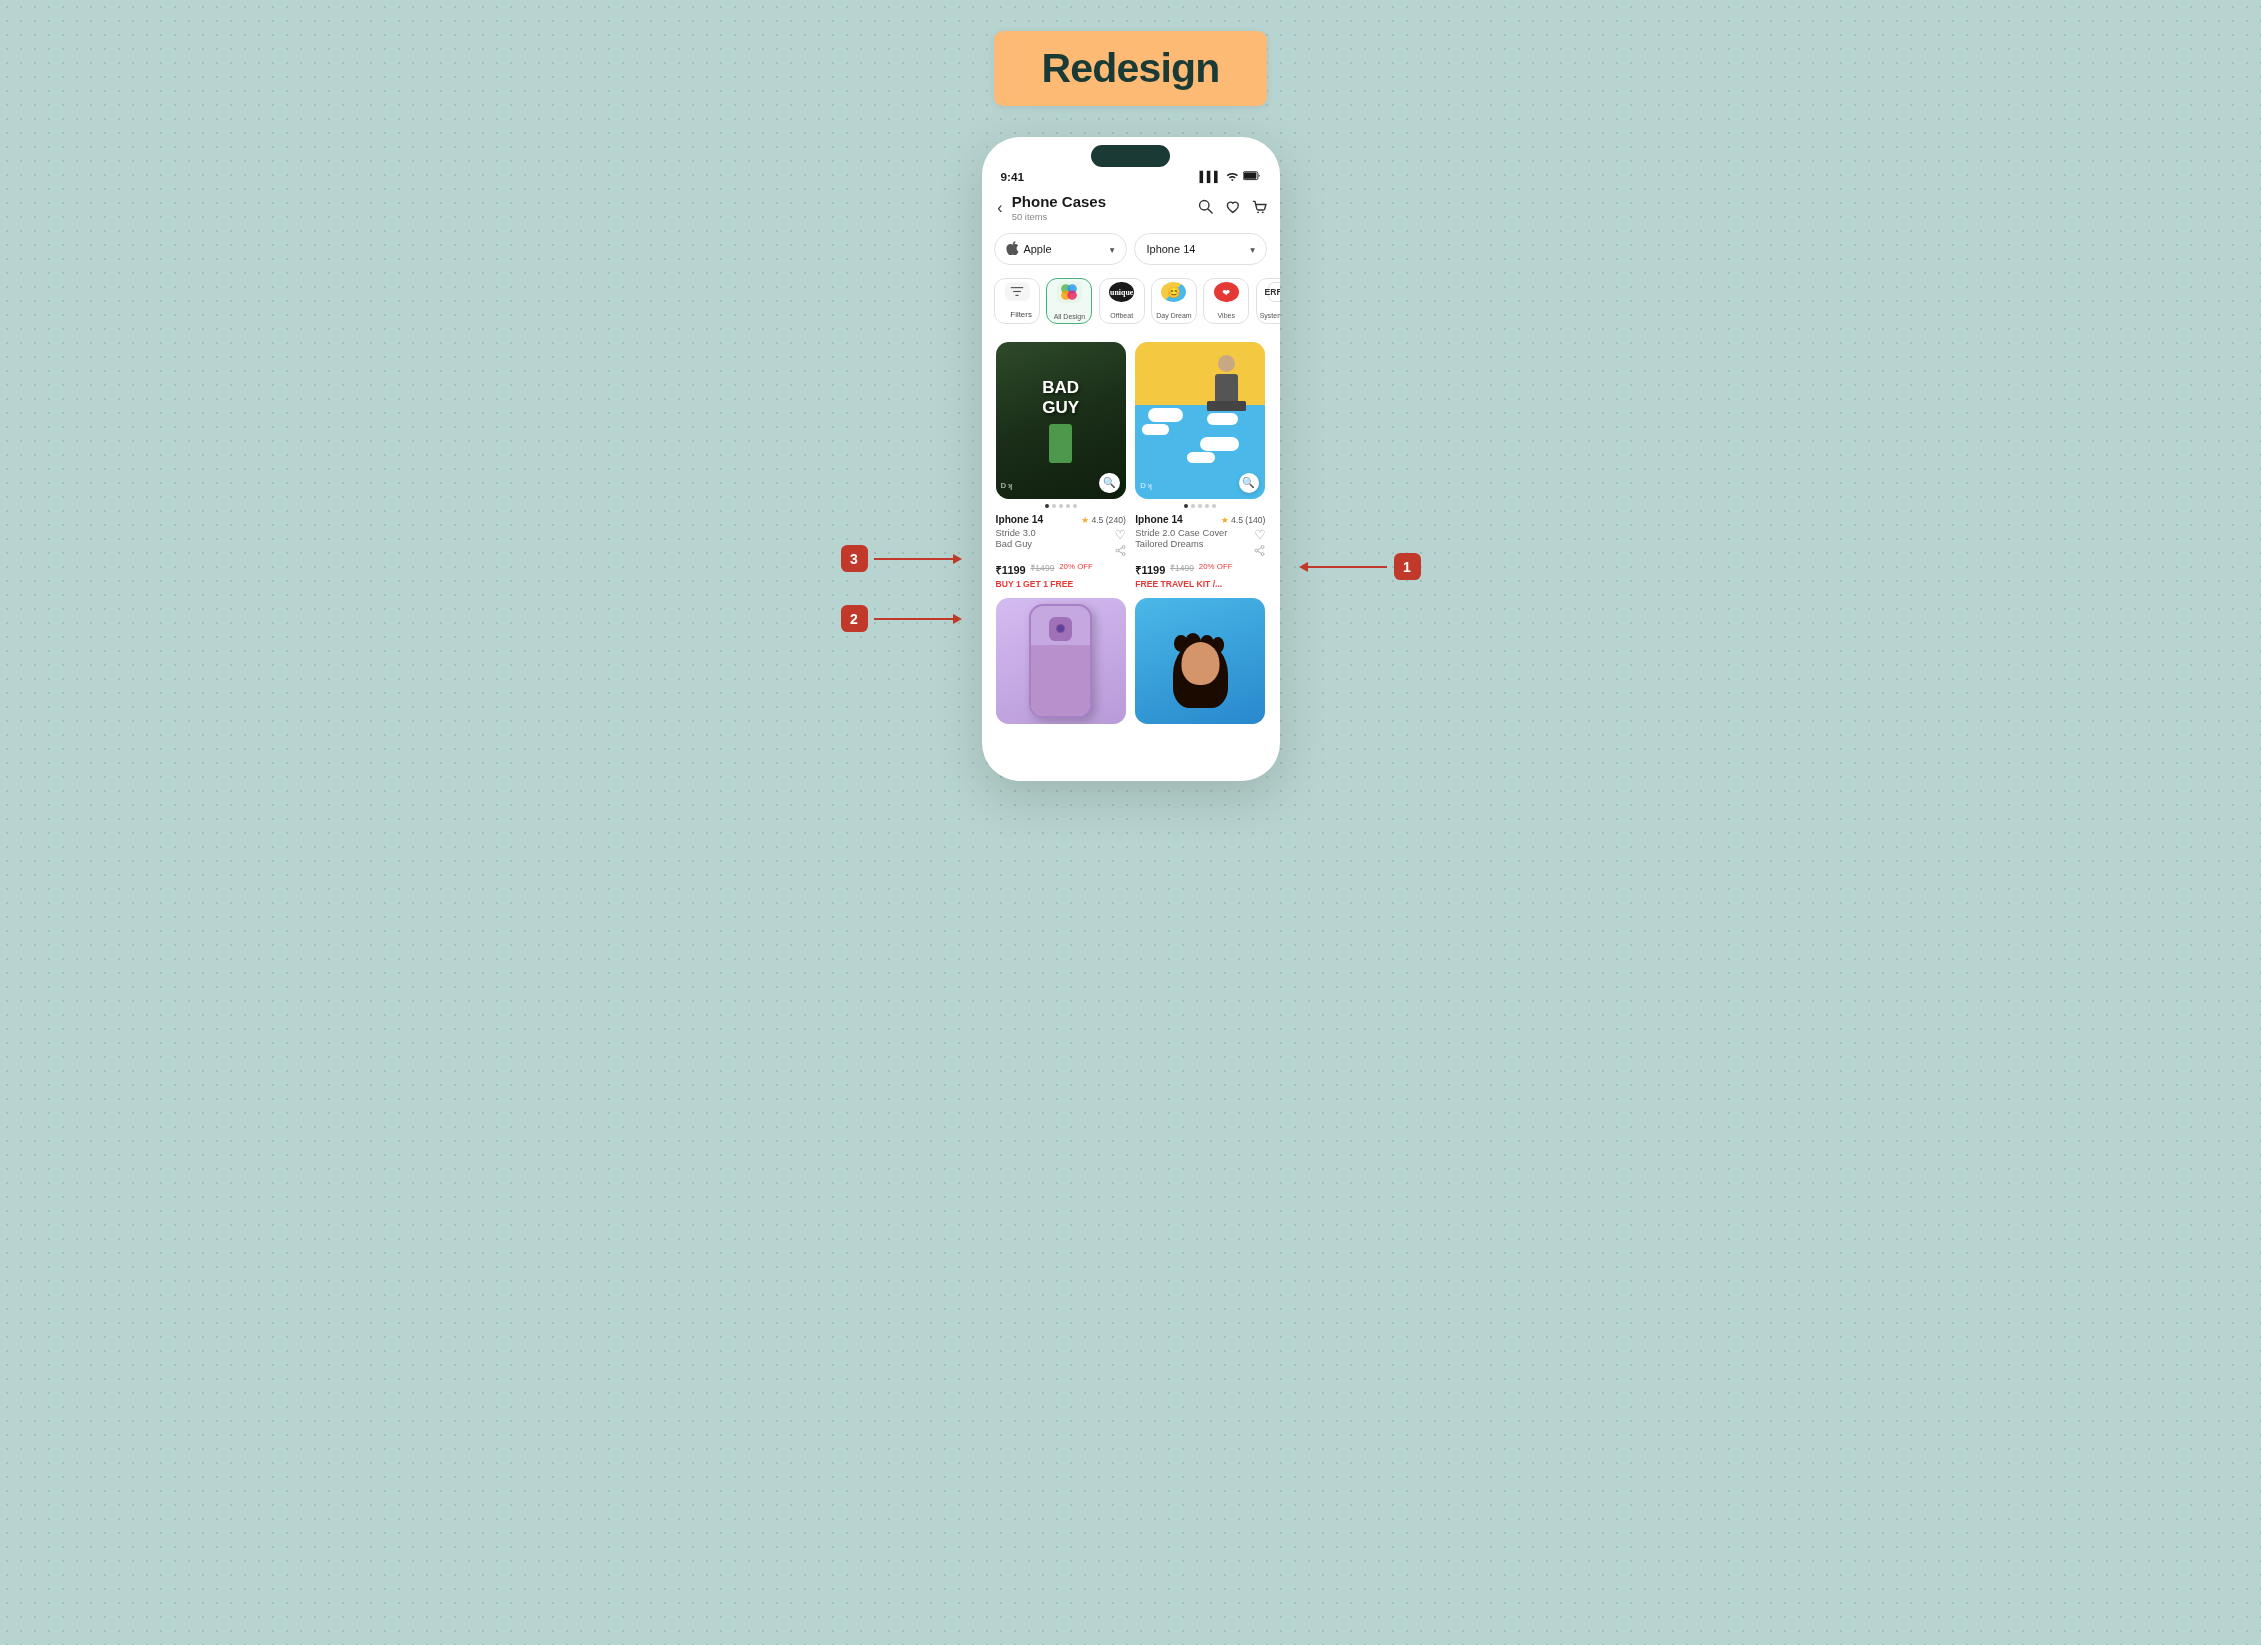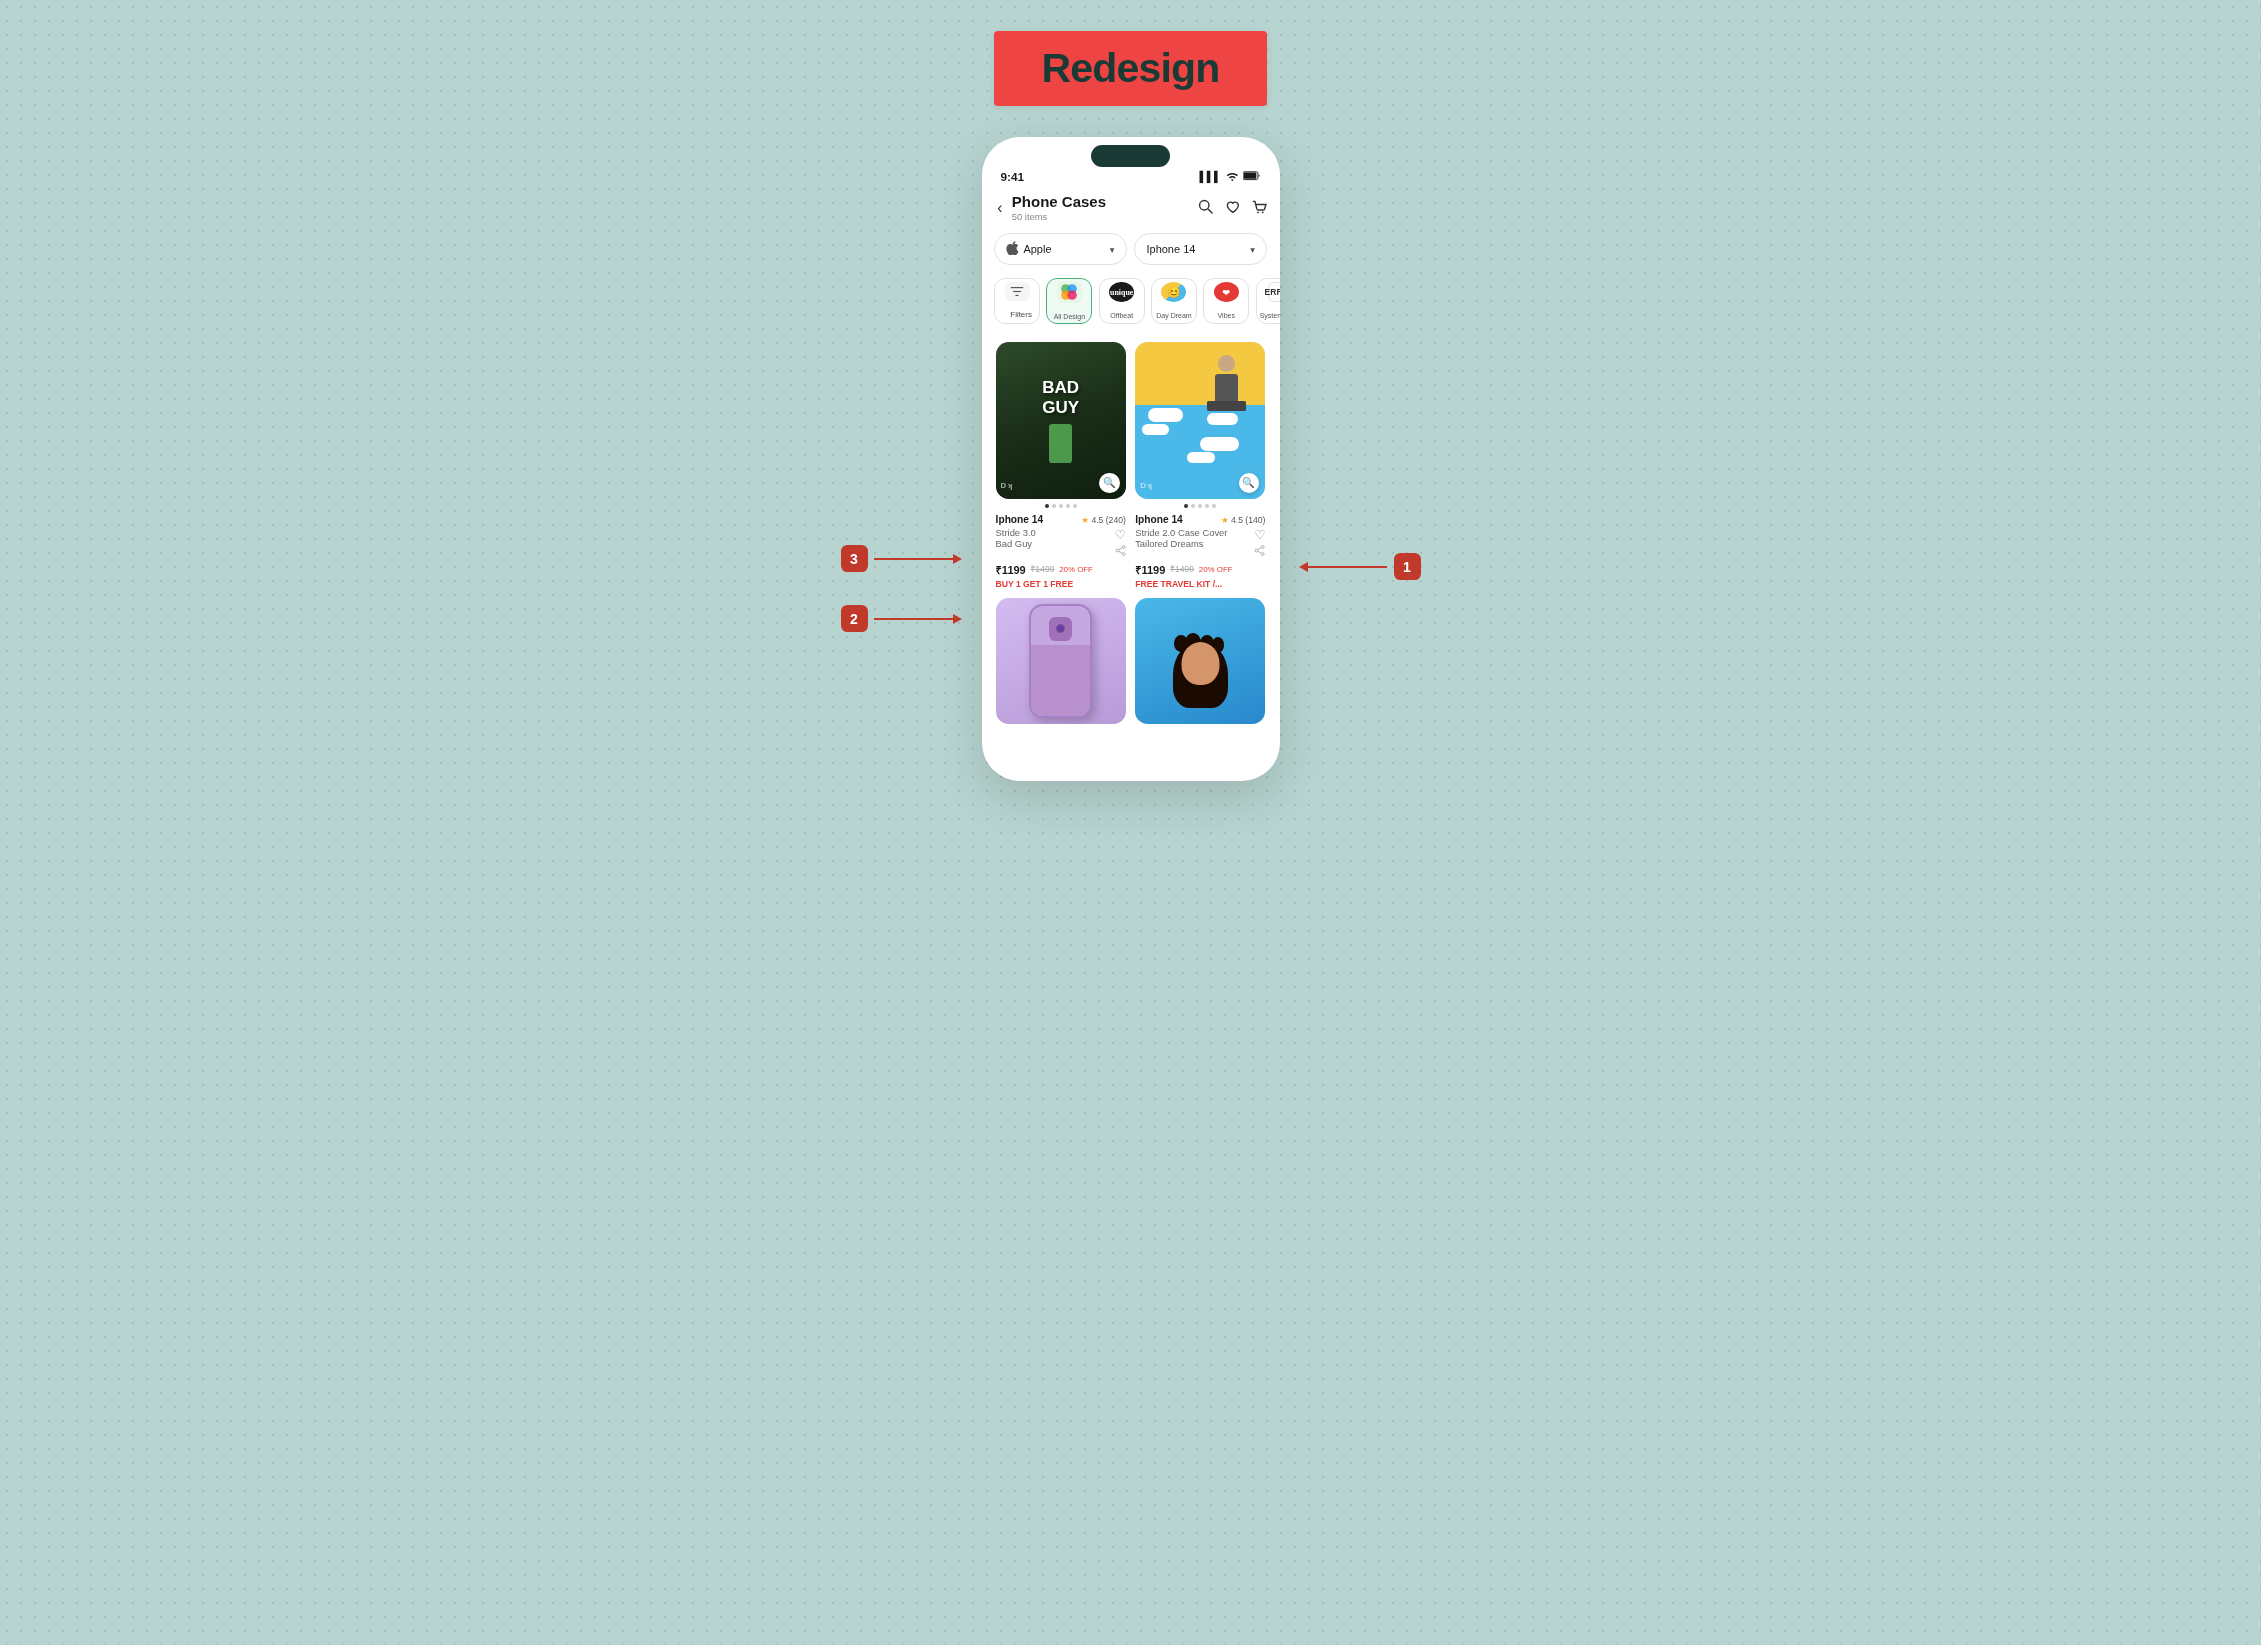--- a/index.html
+++ b/index.html
@@ -9,22 +9,22 @@
       background-size: 14px 14px;
       min-height: 100vh;
       display: flex;
       flex-direction: column;
       align-items: center;
       padding: 31px 15.7px;
       font-family: -apple-system, BlinkMacSystemFont, 'Segoe UI', sans-serif;
     }
 
     .page-title-box {
-      background: #ef4444;
-      border-radius: 4px;
+      background: #fdba74;
+      border-radius: 9px;
       padding: 14px 47px;
       margin-bottom: 31px;
       box-shadow: 0 1.6px 7.9px rgba(0,0,0,0.08);
     }
     .page-title-box h1 {
       font-size: 41px;
       font-weight: 700;
       color: #1a3a35;
       letter-spacing: -0.8px;
     }
@@ -313,21 +313,21 @@
       align-items: center;
     }
     .heart-icon, .share-icon {
       font-size: 12.6px;
       color: #999;
       cursor: pointer;
     }
 
     .product-price-row {
       display: flex;
-      align-items: center;
+      align-items: flex-start;
       gap: 4.7px;
       margin-top: 3.1px;
     }
     .price-current {
       font-size: 11px;
       font-weight: 700;
       color: #1a1a1a;
     }
     .price-original {
       font-size: 8.6px;

